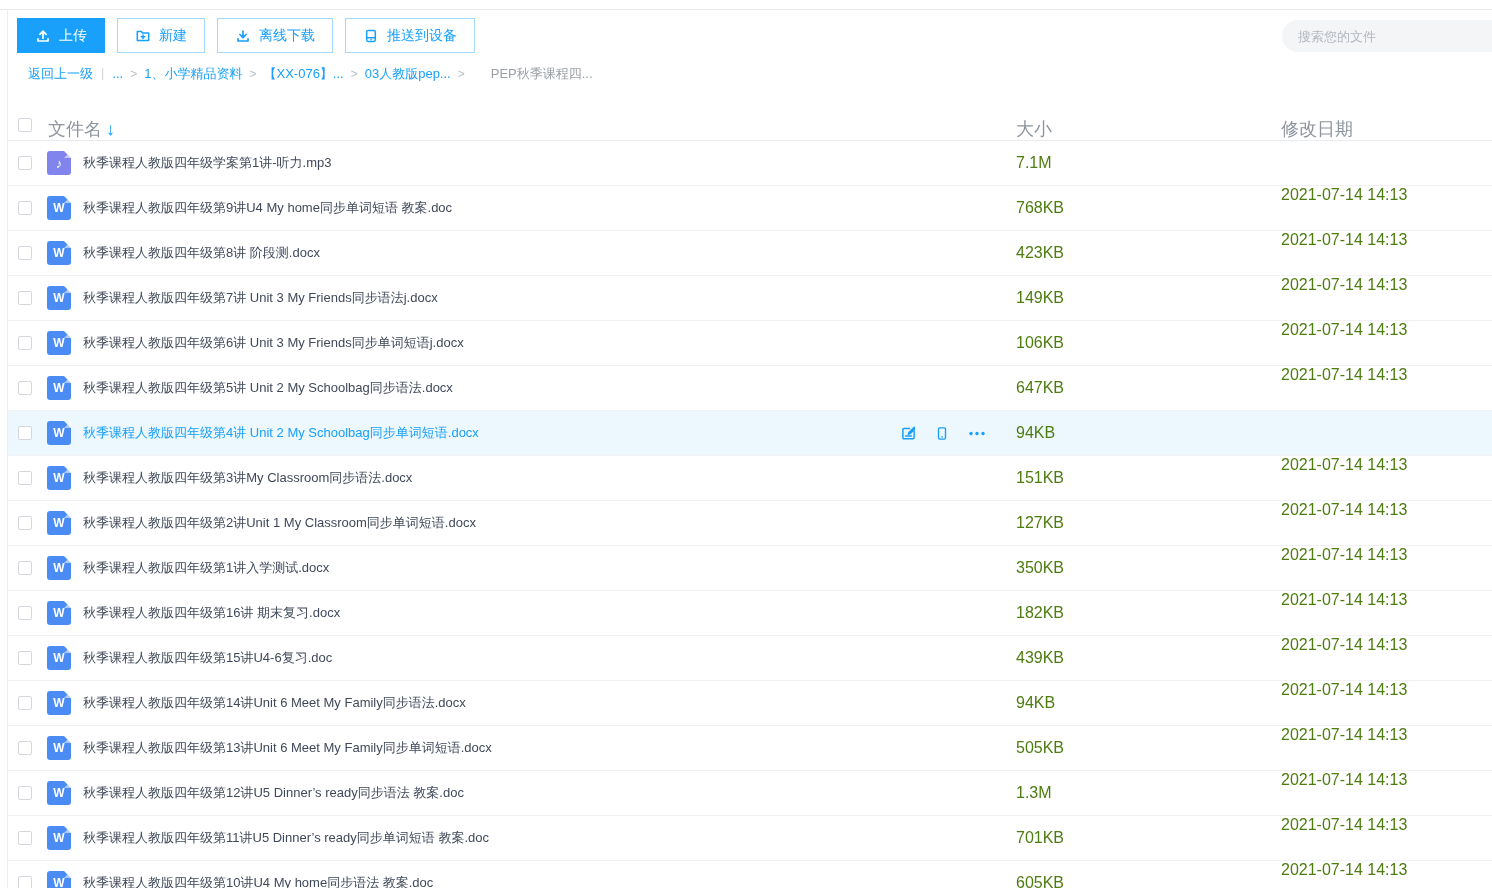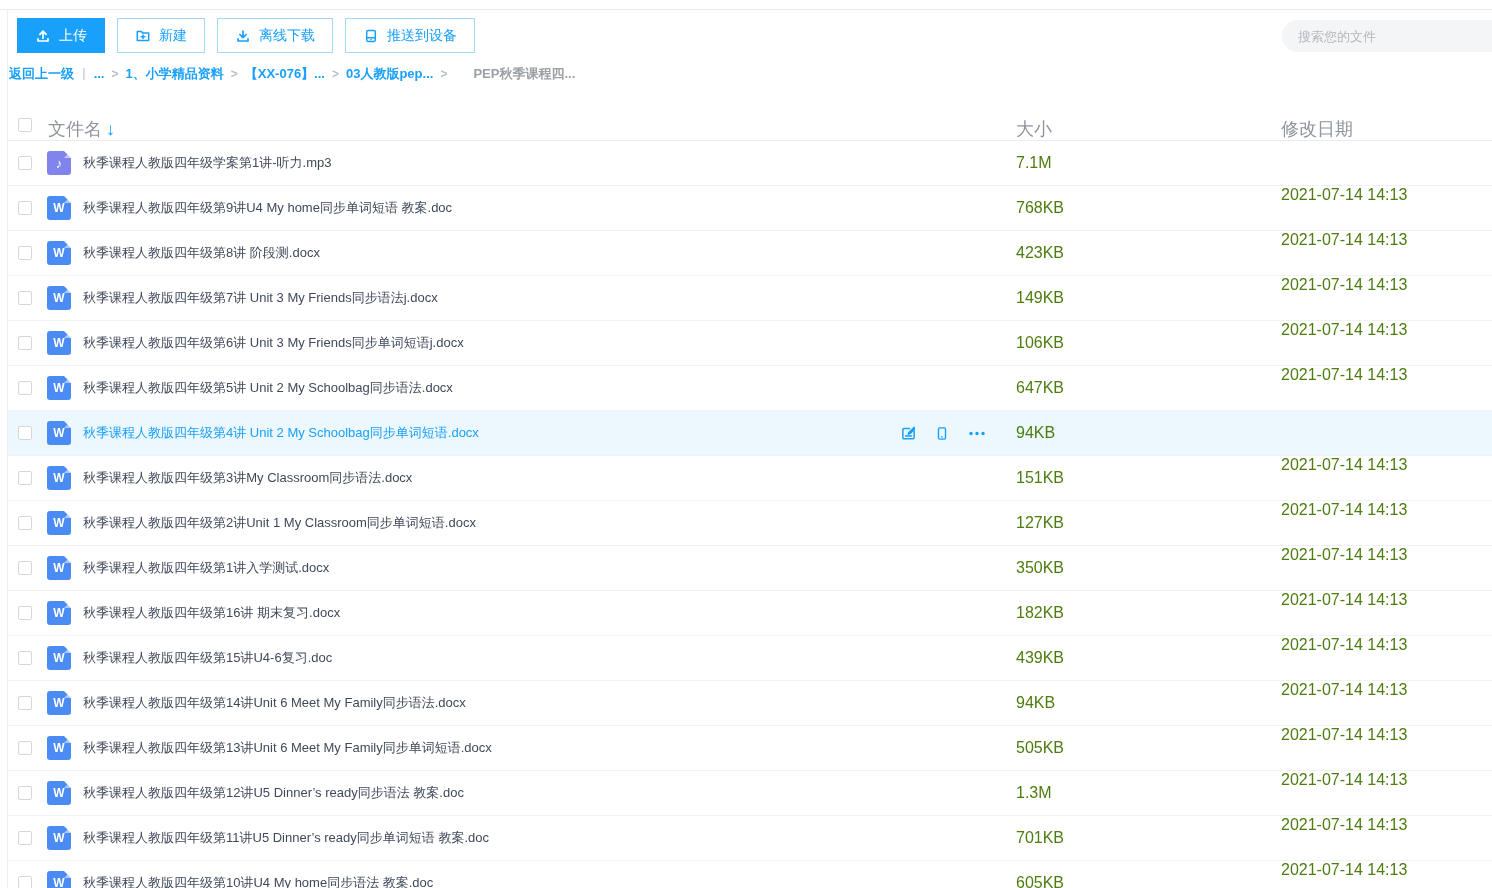--- a/index.html
+++ b/index.html
@@ -17,21 +17,21 @@
   .btn.ghost{border:1px solid #a6d8fe;color:var(--accent,#18a0fb);font-family:Liberation Serif, serif;}
   .btn svg{display:block;}
 
   
   .search{position:absolute;left:1282px;top:20px;width:230px;height:32px;border-radius:16px;
           background:#f4f5f7;border:none;outline:none;padding:0 16px;font-size:13px;color:#555;
           font-family:"Liberation Sans","DejaVu Sans",sans-serif;}
   .search::placeholder{color:#b3b8bf;}
 
   
-  .breadcrumb{position:absolute;left:9px;top:65px;font-size:13px;display:flex;align-items:flex-start;white-space:nowrap;font-weight:bold;}
+  .breadcrumb{position:absolute;left:28px;top:65px;font-size:13px;display:flex;align-items:flex-start;white-space:nowrap;}
   .bc-link{color:var(--accent,#18a0fb);cursor:pointer;}
   .bc-current{color:#9aa0a6;margin-left:19px;}
   .bc-pipe{color:#d3d7db;margin:0 8px;}
   .bc-gt{color:#b9bfc6;margin:0 7px;font-size:12px;}
 
   
   .table{position:absolute;left:8px;top:90px;right:0;}
   .thead{position:relative;height:31px;border-bottom:1px solid #e9ecef;font-size:18px;color:#8d949d;margin-top:20px;}
   .col-name-label{position:absolute;left:40px;top:7px;cursor:pointer;}
   .sort-arrow{color:var(--accent,#18a0fb);font-weight:bold;margin-left:4px;}

